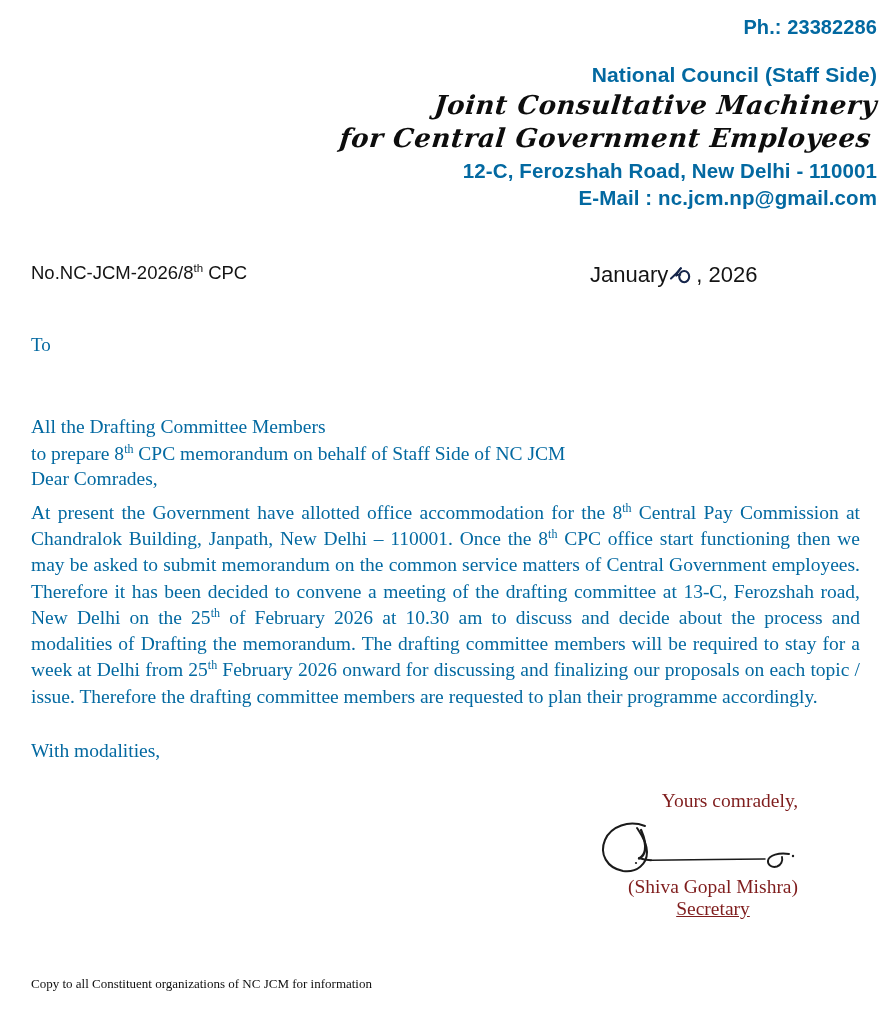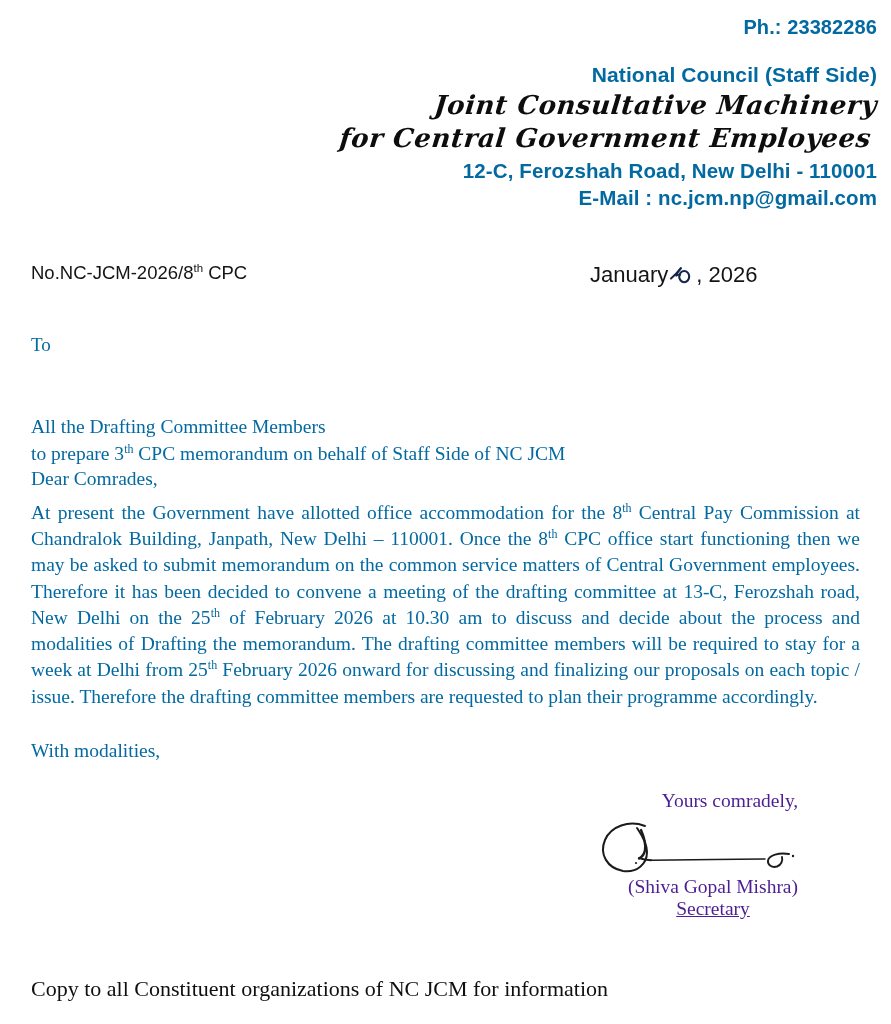--- a/index.html
+++ b/index.html
@@ -138,21 +138,21 @@
   }
 
   
   .sign-block {
     position: absolute;
     top: 790px;
     left: 560px;
     width: 300px;
     text-align: center;
     font-family: "Liberation Serif", "DejaVu Serif", serif;
-    color: #4c1d95;
+    color: #7f1d1d;
   }
   .yours {
     font-size: 19.5px;
     padding-left: 40px;
   }
   .signature-mark {
     height: 64px;
     margin-top: 2px;
     margin-left: -2px;
   }
@@ -164,21 +164,21 @@
   .sign-desig {
     font-size: 19.5px;
     padding-left: 6px;
     text-decoration: underline;
   }
 
   .footer-note {
     position: absolute;
     top: 976px;
     left: 31px;
-    font-size: 22px;
+    font-size: 13px;
     font-family: "Liberation Serif", "DejaVu Serif", serif;
     color: #0f0f0f;
   }
 </style>
 </head>
 <body>
 
 <div class="page">
 
   <div class="letterhead">
@@ -198,21 +198,21 @@
             <path d="M12.6 5.4 C10.8 7.6, 9 10.2, 8.4 12.6" stroke="#15254a" stroke-width="1.8" stroke-linecap="round"></path>
             <ellipse cx="16.2" cy="13.6" rx="5" ry="5.6" stroke="#15254a" stroke-width="2.1" fill="none"></ellipse>
             <path d="M8.2 12.4 C10 11.6, 11.6 11.4, 12.4 11.9" stroke="#15254a" stroke-width="1.7" stroke-linecap="round"></path>
           </svg></span><span>, 2026</span></div>
   </div>
 
   <div class="body-serif to-label">To</div>
 
   <div class="body-serif addressee">
     <div>All the Drafting Committee Members</div>
-    <div><span>to prepare 3</span><sup>th</sup><span> CPC memorandum on behalf of Staff Side of NC JCM</span></div>
+    <div><span>to prepare 8</span><sup>th</sup><span> CPC memorandum on behalf of Staff Side of NC JCM</span></div>
   </div>
 
   <div class="body-serif salutation">Dear Comrades,</div>
 
   <div class="body-serif para"><span>At present the Government have allotted office accommodation for the 8</span><sup>th</sup><span> Central Pay Commission at Chandralok Building, Janpath, New Delhi – 110001. Once the 8</span><sup>th</sup><span> CPC office start functioning then we may be asked to submit memorandum on the common service matters of Central Government employees. Therefore it has been decided to convene a meeting of the drafting committee at 13-C, Ferozshah road, New Delhi on the 25</span><sup>th</sup><span> of February 2026 at 10.30 am to discuss and decide about the process and modalities of Drafting the memorandum. The drafting committee members will be required to stay for a week at Delhi from 25</span><sup>th</sup><span> February 2026 onward  for discussing and finalizing our proposals on each topic / issue. Therefore the drafting committee members are requested to plan their programme accordingly.</span></div>
 
   <div class="body-serif closing-greeting">With modalities,</div>
 
   <div class="sign-block">
     <div class="yours">Yours comradely,</div>

